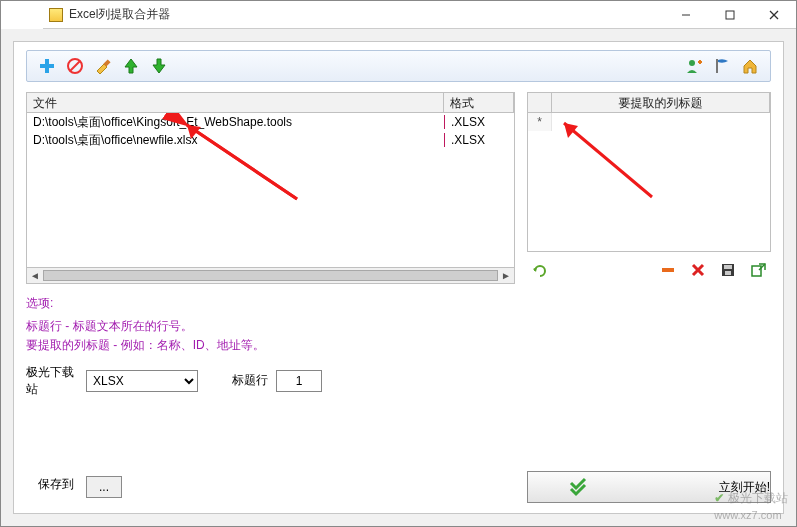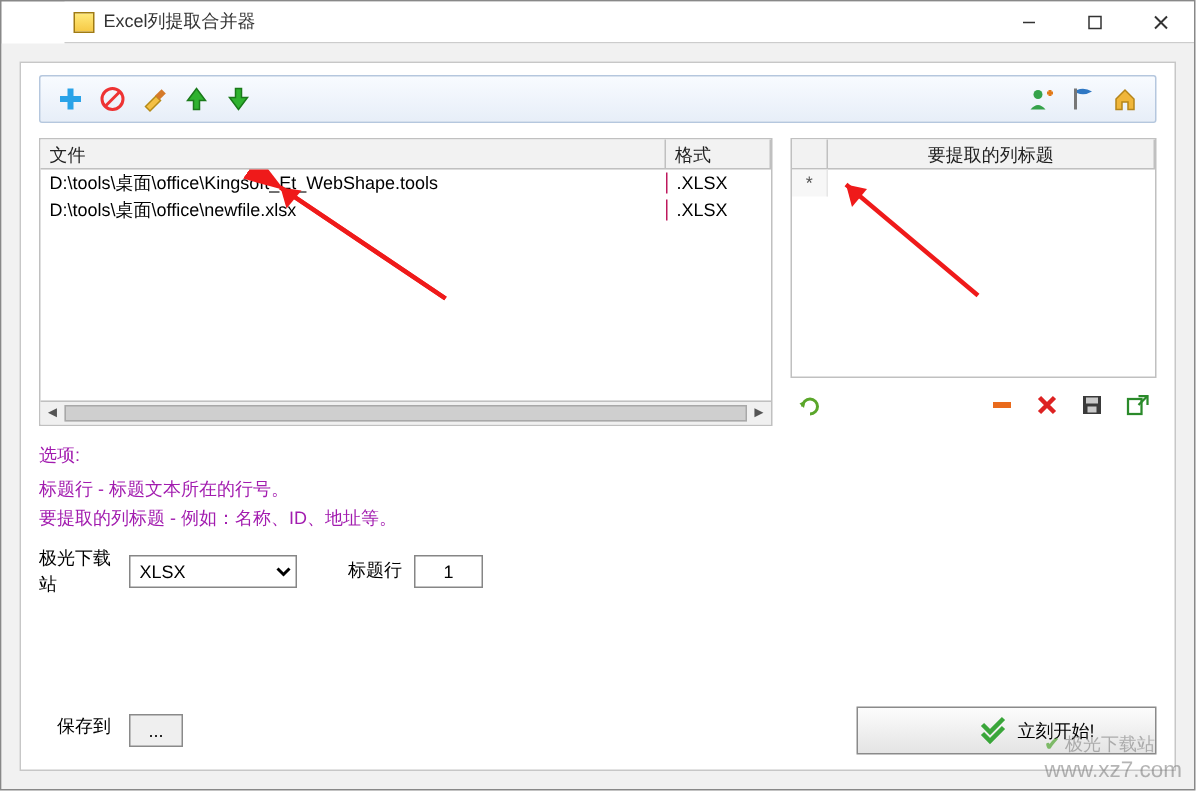--- a/index.html
+++ b/index.html
@@ -51,21 +51,21 @@
 
 .form-row { display:flex; align-items:center; margin-top: 8px; gap: 8px; }
 .label { width: 52px; text-align: left; }
 select.fmt { width: 112px; height: 22px; border:1px solid #868686; background:#fff; padding:0 2px; }
 input.num { width: 46px; height: 22px; border:1px solid #868686; text-align:center; background:#fff; }
 .path-sel { background:#0a67c2; color:#fff; padding:1px 0; }
 .browse { width: 36px; height: 22px; border:1px solid #8a8a8a; background:#efefef; display:flex; align-items:center; justify-content:center; cursor:default; }
 
 .bottom { position:absolute; left:12px; right:12px; bottom:10px; display:flex; gap:12px; align-items:center; }
 .bottom .left { flex:1; display:flex; gap:8px; }
-.start-btn { width: 200px; height: 32px; border:1px solid #8a8a8a; background: linear-gradient(#fcfcfc,#e4e4e4); display:flex; align-items:center; justify-content:center; gap:6px; cursor:default;padding-left:40px; }
+.start-btn { width: 244px; height: 32px; border:1px solid #8a8a8a; background: linear-gradient(#fcfcfc,#e4e4e4); display:flex; align-items:center; justify-content:space-between; gap:6px; cursor:default;padding-left:40px; }
 
 .arrow-red { position:absolute; pointer-events:none; }
 .arrow-red svg { overflow:visible; }
 
 .watermark { position:absolute; right:8px; bottom:4px; font-size:13px; color:rgba(120,120,120,0.55); pointer-events:none; }
 .watermark .g { color: rgba(90,170,60,0.75); font-weight:bold; }
 </style>
 </head>
 <body>
 
@@ -265,14 +265,14 @@
         <span>立刻开始!</span>
       </div>
     </div>
 
   </div>
 </div>
 
 <div class="watermark">
   <span class="g">✔</span>
   <span>极光下载站</span><br>
-  <span style="font-size:15px;text-align:center;">www.xz7.com</span>
+  <span style="font-size:11px;text-align:center;">www.xz7.com</span>
 </div>
 
 </body></html>

